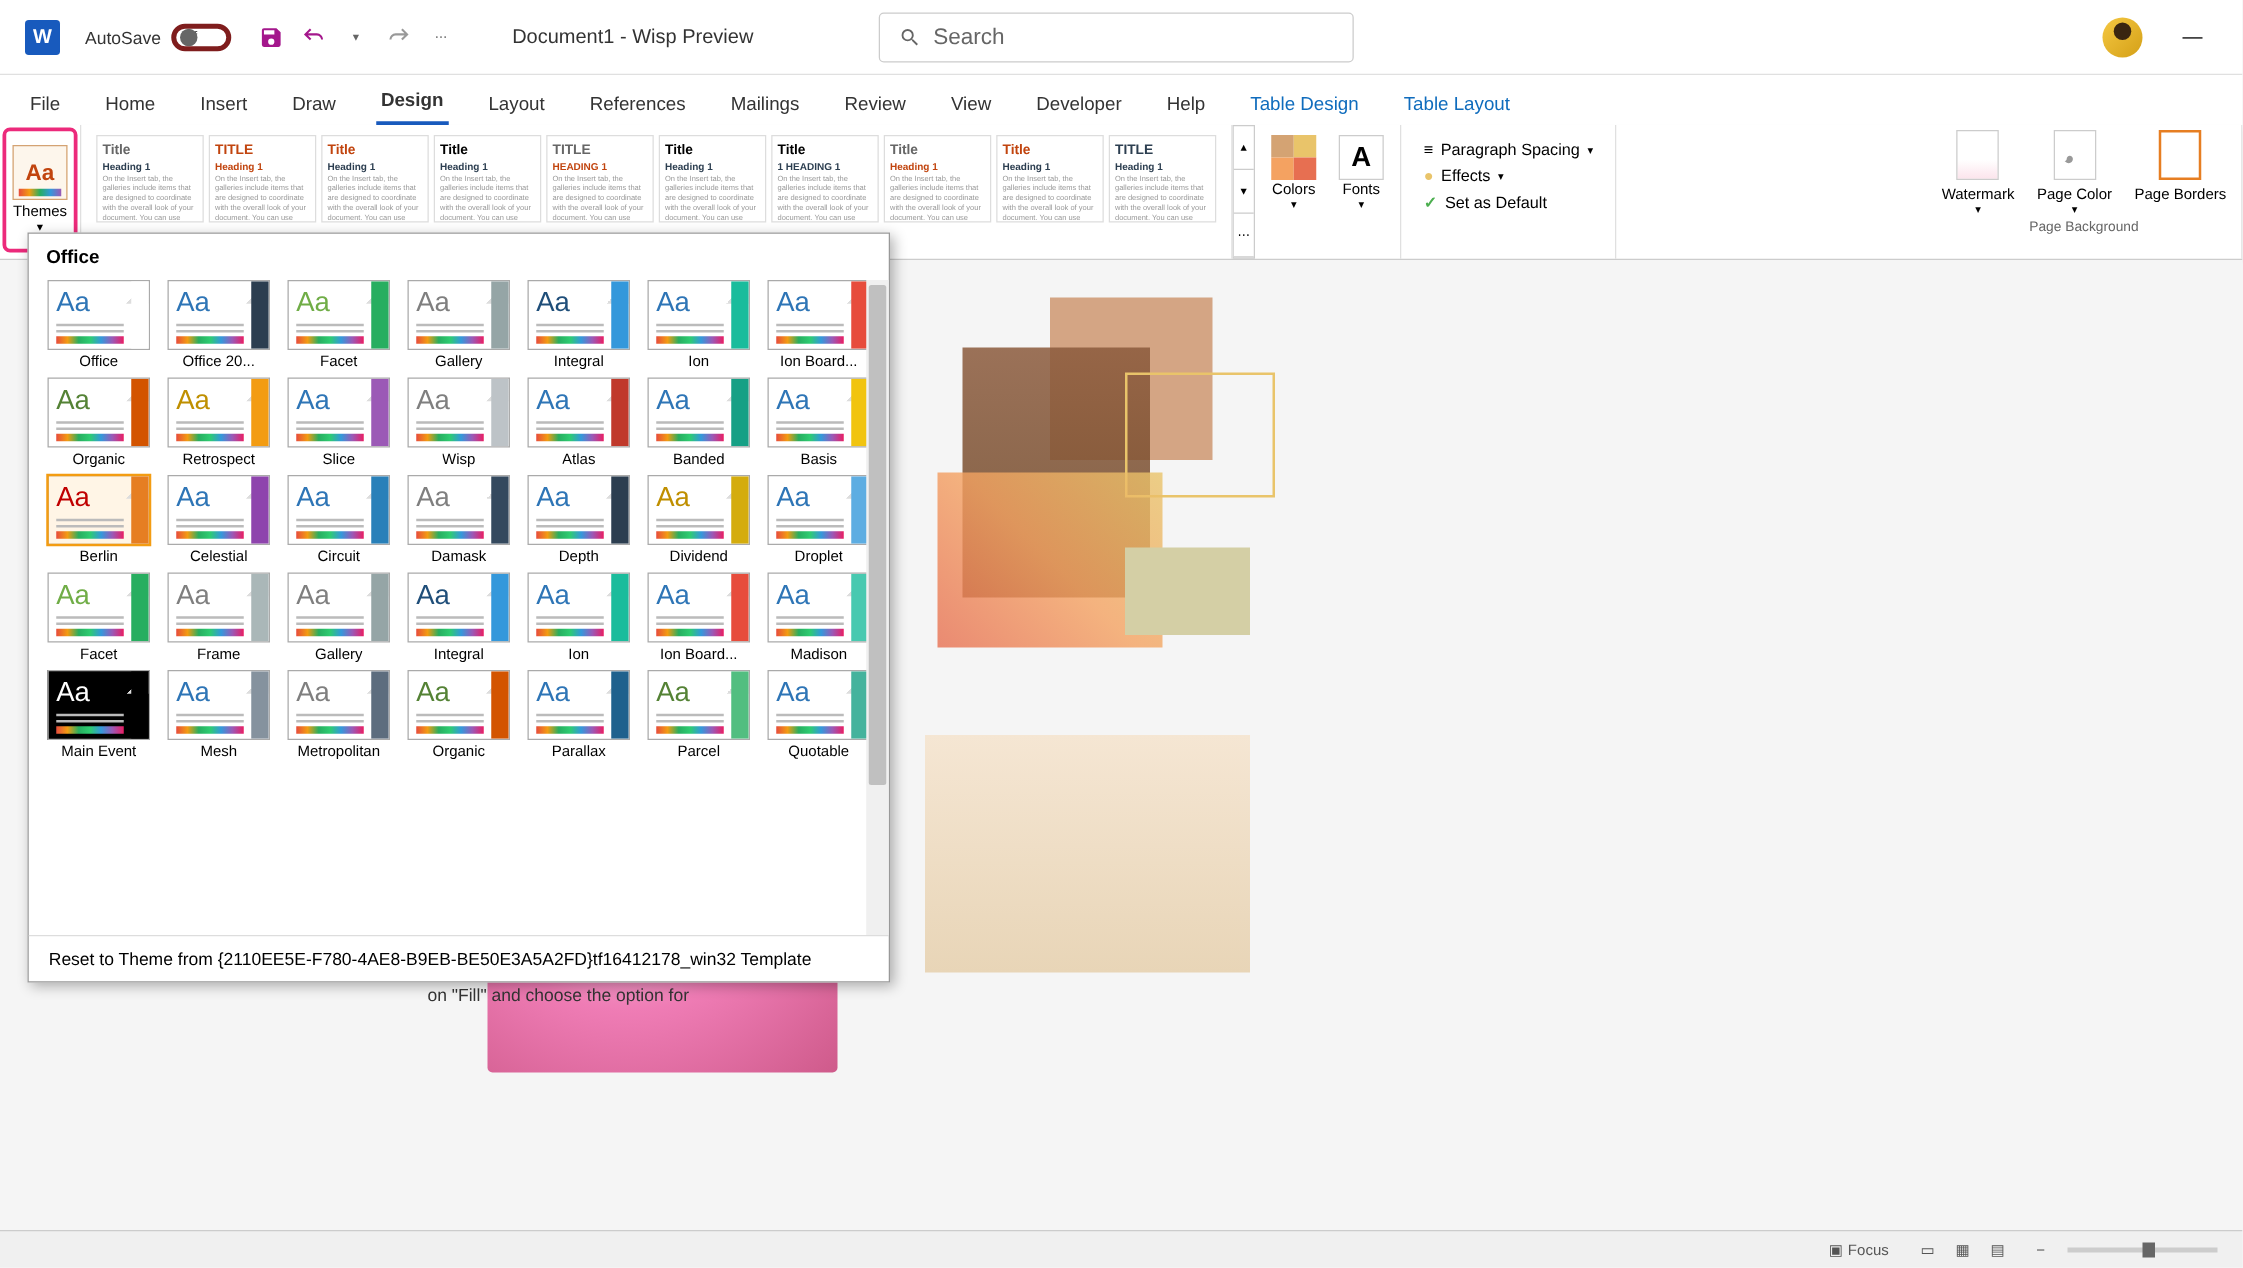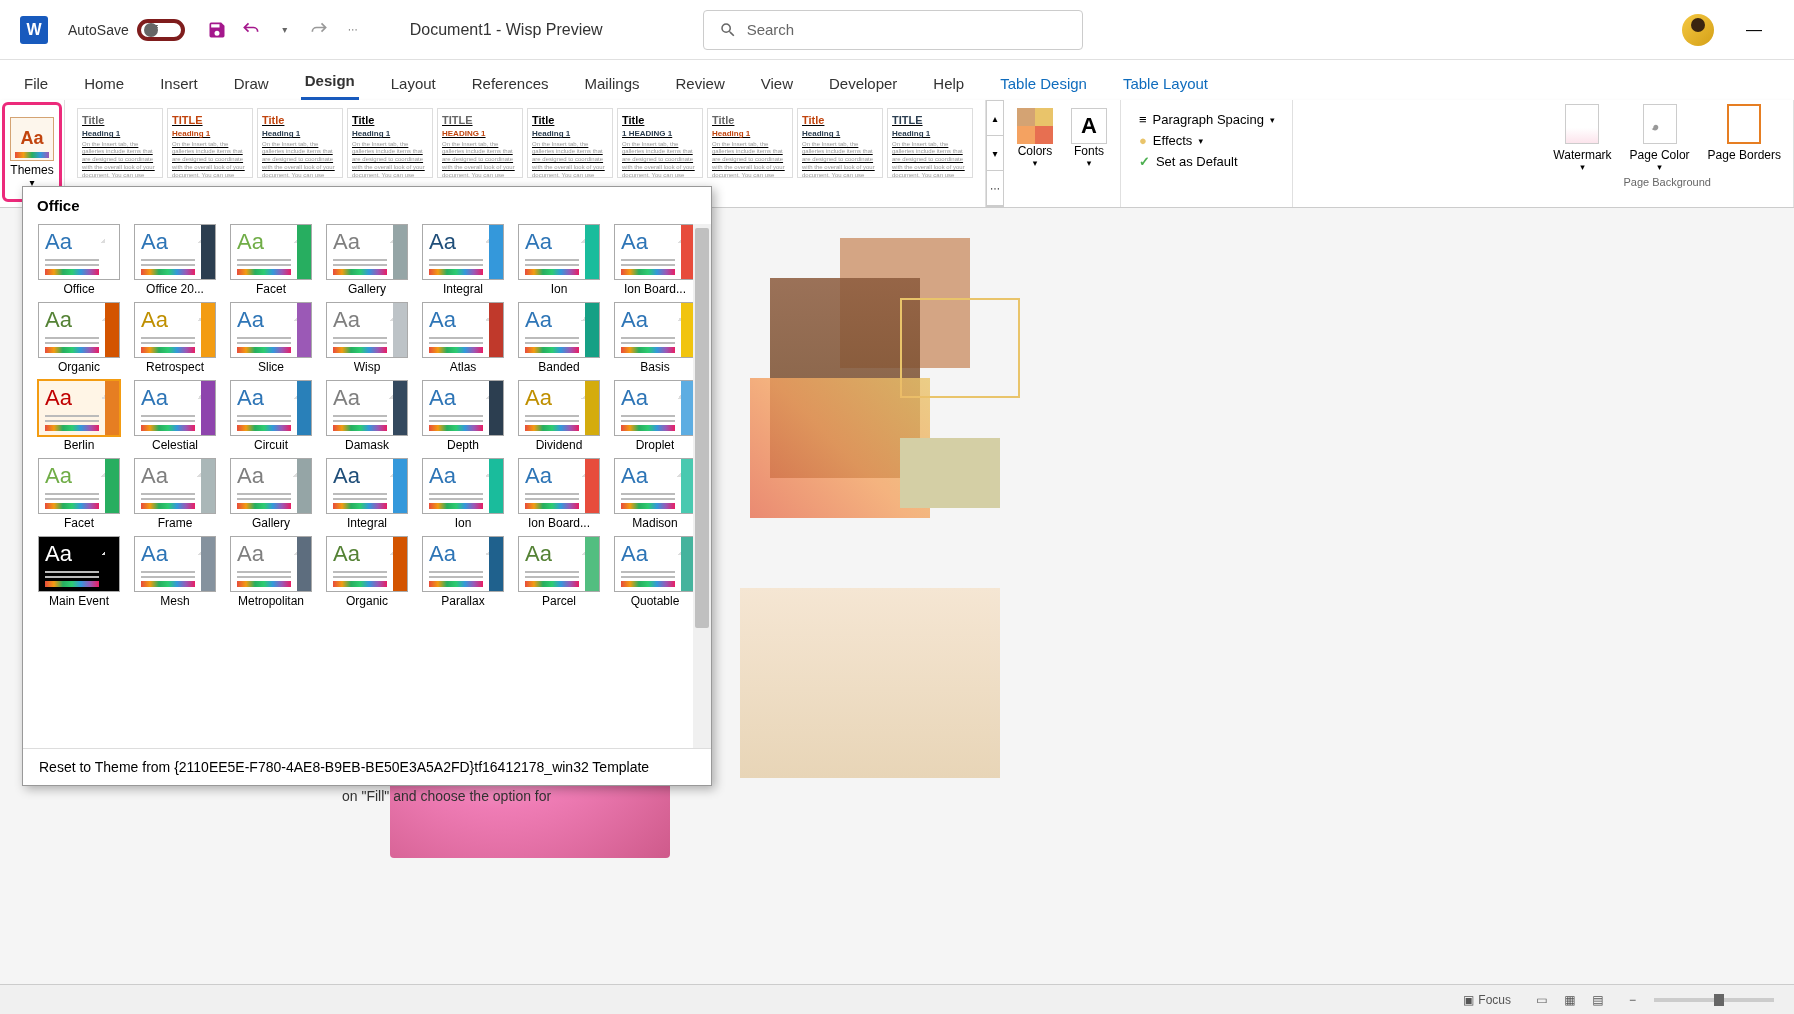--- a/index.html
+++ b/index.html
@@ -9,21 +9,21 @@
 .title-bar { background: #fff; height: 60px; display: flex; align-items: center; padding: 0 20px; border-bottom: 1px solid #e0e0e0; }
 .word-icon { width: 28px; height: 28px; background: #185abd; color: #fff; display: flex; align-items: center; justify-content: center; font-weight: bold; font-size: 16px; border-radius: 3px; margin-right: 20px; }
 .autosave { display: flex; align-items: center; gap: 8px; margin-right: 15px; font-size: 14px; color: #333; }
 .toggle { width: 48px; height: 22px; border: 4px solid #7f1d1d; border-radius: 11px; position: relative; display: flex; align-items: center; padding: 0 4px; font-size: 10px; justify-content: flex-start; }
 .toggle-knob { width: 14px; height: 14px; background: #666; border-radius: 50%; position: absolute; left: 3px; }
 .qat-btn { width: 24px; height: 24px; display: flex; align-items: center; justify-content: center; margin: 0 5px; color: #a4178c; }
 .qat-btn svg { width: 20px; height: 20px; }
 .doc-title { margin-left: 40px; font-size: 16px; color: #333; }
 .search-box { margin-left: 100px; width: 380px; height: 40px; border: 1px solid #ccc; border-radius: 4px; display: flex; align-items: center; padding: 0 15px; background: #fff; }
 .search-box svg { width: 18px; height: 18px; fill: #666; margin-right: 10px; }
-.search-box span { color: #666; font-size: 15px; }
+.search-box span { color: #666; font-size: 18px; }
 .avatar { width: 32px; height: 32px; border-radius: 50%; background: linear-gradient(135deg,#f5c842,#d4a017); margin-left: auto; margin-right: 20px; position: relative; overflow: hidden; }
 .avatar::after { content:""; position:absolute; top:4px; left:50%; transform:translateX(-50%); width:14px; height:14px; border-radius:50%; background:#3a2510; }
 .min-btn { width: 40px; height: 40px; display: flex; align-items: center; justify-content: center; }
 
 
 .ribbon-tabs { background: #fff; height: 40px; display: flex; align-items: flex-end; padding: 0 20px; gap: 28px; }
 .tab { font-size: 15px; color: #333; padding: 8px 4px; cursor: pointer; }
 .tab.active { border-bottom: 3px solid #185abd; font-weight: 600; text-align: right; }
 .tab.blue { color: #0f6cbd; }
 
@@ -177,21 +177,21 @@
   </div>
 
 <div class="ribbon">
   <div class="ribbon-group" style="padding:2px;">
     <div class="themes-btn">
       <div class="icon">Aa</div>
       <div class="lbl">Themes</div>
       <div class="chev">▾</div>
     </div>
   </div>
-  <div class="ribbon-group" style="flex:0 0 auto;text-decoration:underline;">
+  <div class="ribbon-group" style="flex:0 0 auto;">
     <div class="styles-gallery" id="styles-gallery">
         <div class="style-thumb">
           <div class="t1" style="color:#666">Title</div>
           <div class="h1" style="color:#2c3e50">Heading 1</div>
           <div style="font-size:6px;color:#999;">On the Insert tab, the galleries include items that are designed to coordinate with the overall look of your document. You can use these</div>
         </div>
         <div class="style-thumb">
           <div class="t1" style="color:#c1440e">TITLE</div>
           <div class="h1" style="color:#c1440e">Heading 1</div>
           <div style="font-size:6px;color:#999;">On the Insert tab, the galleries include items that are designed to coordinate with the overall look of your document. You can use these</div>

